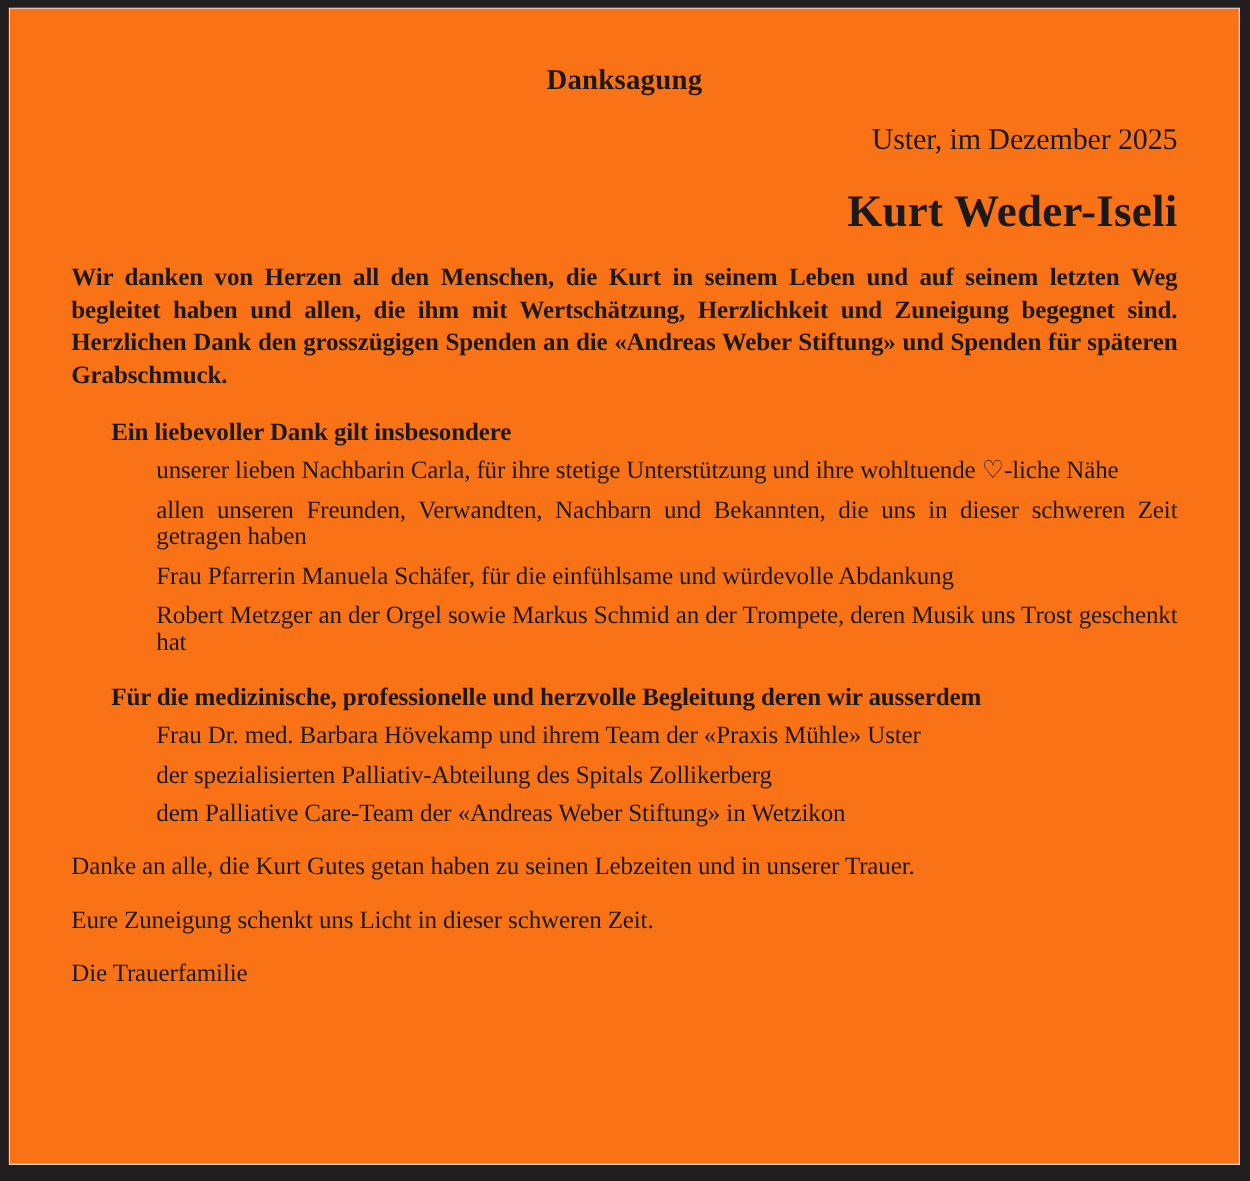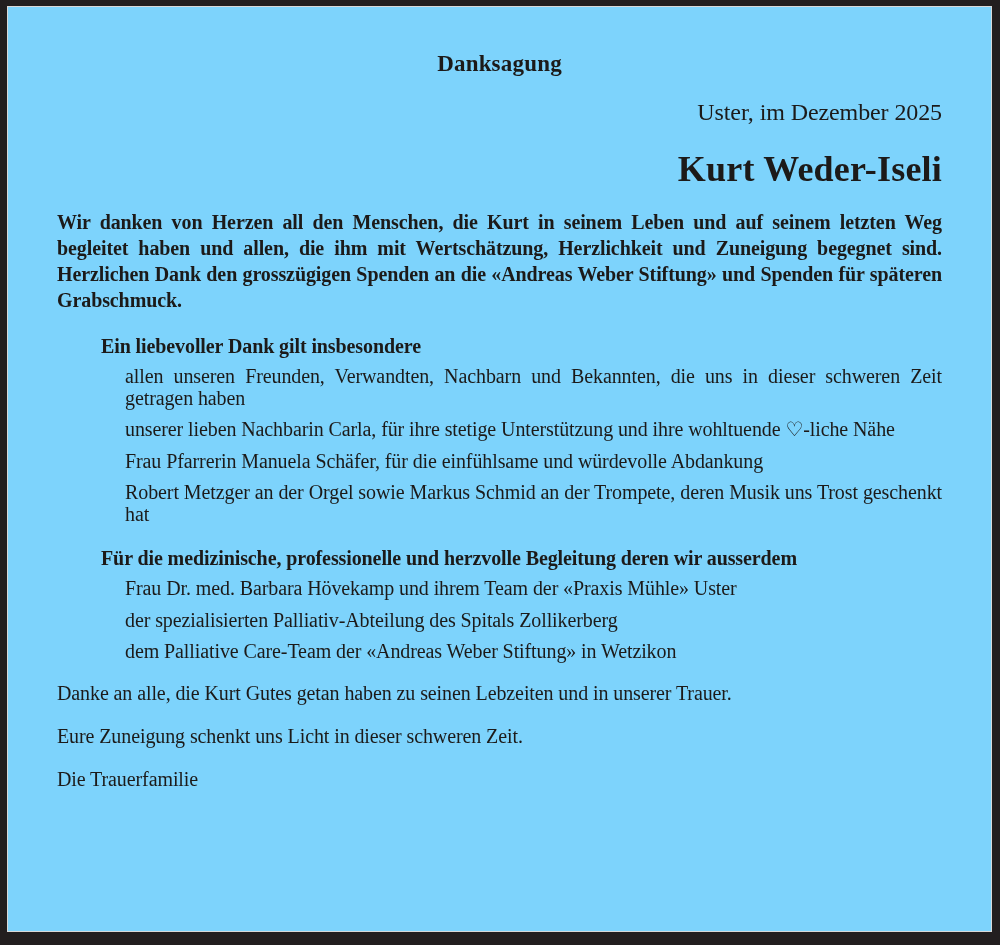--- a/index.html
+++ b/index.html
@@ -5,21 +5,21 @@
   html, body {
     margin: 0;
     padding: 0;
     background: #ffffff;
   }
   .page {
     position: relative;
     width: 1000px;
     height: 945px;
     box-sizing: border-box;
-    background: #7dd3fc;
+    background: #f97316;
     border-style: solid;
     border-color: #221e1f;
     border-width: 6px 8px 13px 7px;
     box-shadow: inset 0 0 0 1px #d8d8d8;
     padding: 44px 50px 0 50px;
     overflow: hidden;
     font-family: "Liberation Serif", "DejaVu Serif", serif;
     color: #1c1a19;
     font-size: 20px;
     letter-spacing: -0.1px;
@@ -51,21 +51,21 @@
     line-height: 26px;
     font-weight: bold;
   }
   .thanks-section {
     margin-left: 32px;
   }
   .section-heading {
     font-size: 20px;
     line-height: 24px;
     font-weight: bold;
-    margin: 21px 0 8px 12px;
+    margin: 21px 0 8px 0;
   }
   .thanks-item {
     margin: 0 0 10px 36px;
     text-align: justify;
     line-height: 21.5px;
   }
   .closing {
     margin: 17px 0 0 0;
     line-height: 26px;
   }
@@ -80,22 +80,22 @@
   <div class="kicker">Danksagung</div>
 
   <div class="dateline">Uster, im Dezember 2025</div>
 
   <h1 class="name">Kurt Weder-Iseli</h1>
 
   <p class="intro">Wir danken von Herzen all den Menschen, die Kurt in seinem Leben und auf seinem letzten Weg begleitet haben und allen, die ihm mit Wertschätzung, Herzlichkeit und Zuneigung begegnet sind. Herzlichen Dank den grosszügigen Spenden an die «Andreas Weber Stiftung» und Spenden für späteren Grabschmuck.</p>
 
   <section class="thanks-section">
     <h2 class="section-heading">Ein liebevoller Dank gilt insbesondere</h2>
+    <p class="thanks-item">unserer lieben Nachbarin Carla, für ihre stetige Unterstützung und ihre wohltuende ♡-liche Nähe</p>
     <p class="thanks-item">allen unseren Freunden, Verwandten, Nachbarn und Bekannten, die uns in dieser schweren Zeit getragen haben</p>
-    <p class="thanks-item">unserer lieben Nachbarin Carla, für ihre stetige Unterstützung und ihre wohltuende ♡-liche Nähe</p>
     <p class="thanks-item">Frau Pfarrerin Manuela Schäfer, für die einfühlsame und würdevolle Abdankung</p>
     <p class="thanks-item">Robert Metzger an der Orgel sowie Markus Schmid an der Trompete, deren Musik uns Trost geschenkt hat</p>
   </section>
 
   <section class="thanks-section">
     <h2 class="section-heading">Für die medizinische, professionelle und herzvolle Begleitung deren wir ausserdem</h2>
     <p class="thanks-item">Frau Dr. med. Barbara Hövekamp und ihrem Team der «Praxis Mühle» Uster</p>
     <p class="thanks-item">der spezialisierten Palliativ-Abteilung des Spitals Zollikerberg</p>
     <p class="thanks-item">dem Palliative Care-Team der «Andreas Weber Stiftung» in Wetzikon</p>
   </section>

